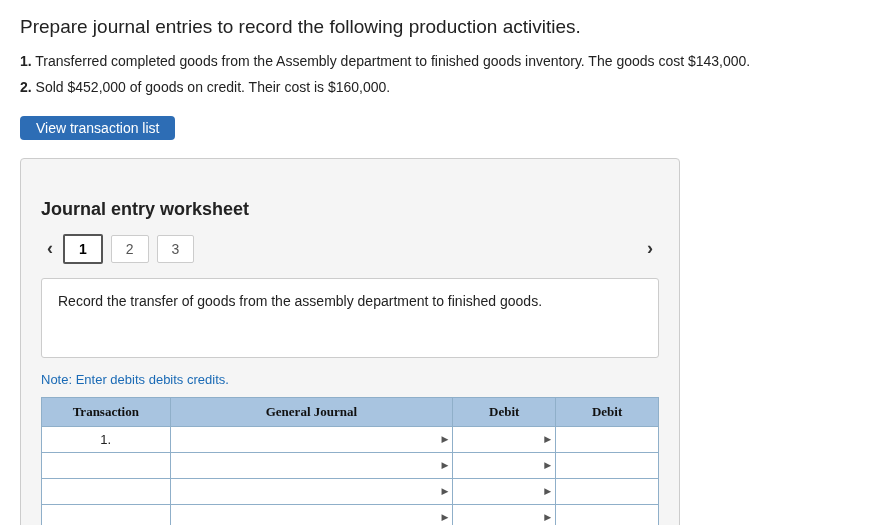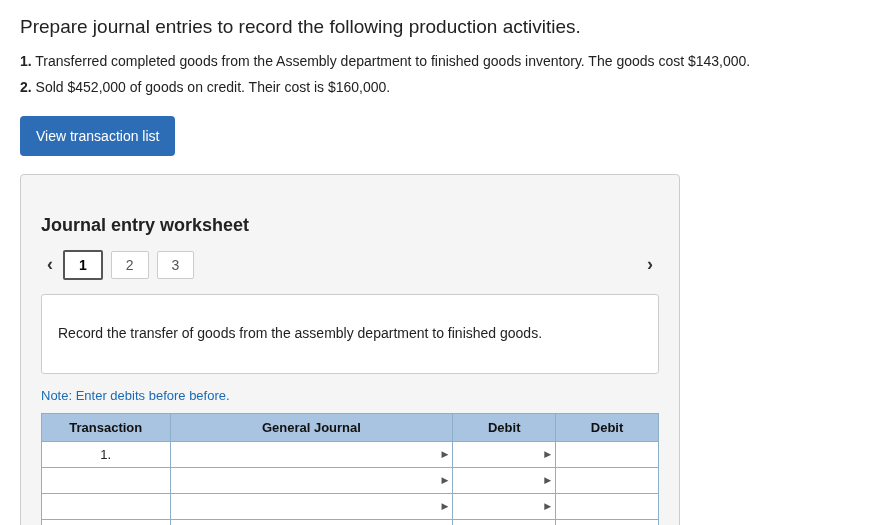--- a/index.html
+++ b/index.html
@@ -19,21 +19,21 @@
       font-size: 14px;
       line-height: 1.7;
     }
     .activities p {
       margin-bottom: 2px;
     }
     .btn-view {
       background-color: #2d6db5;
       color: #fff;
       border: none;
-      padding: 12px 16px;
+      padding: 4px 16px;
       font-size: 14px;
       border-radius: 4px;
       cursor: pointer;
       margin-bottom: 18px;
     }
 
     .worksheet-container {
       border: 1px solid #ccc;
       border-radius: 4px;
       background: #f5f5f5;
@@ -79,21 +79,21 @@
     }
     .tab-btn:not(.active) {
       border: 1px solid #ccc;
       color: #555;
     }
 
     .instruction-box {
       background: #fff;
       border: 1px solid #ccc;
       border-radius: 3px;
-      padding: 30px 16px;
+      padding: 14px 16px;
       min-height: 80px;
       margin-bottom: 14px;
       font-size: 14px;
       color: #222;
     }
 
     .note-text {
       color: #1a6ab5;
       font-size: 13px;
       margin-bottom: 10px;
@@ -101,20 +101,21 @@
 
     
     .journal-table {
       width: 100%;
       border-collapse: collapse;
       font-size: 13px;
       background: #fff;
     }
     .journal-table thead tr {
       background: #a8c4e0;
+      font-family: Liberation Serif, serif;
     }
     .journal-table thead th {
       border: 1px solid #8fafc9;
       padding: 6px 8px;
       text-align: center;
       font-weight: bold;
       color: #111;
     }
     .journal-table thead th.th-transaction {
       width: 100px;
@@ -187,21 +188,21 @@
   <div class="tab-nav">
     <button class="tab-arrow">‹</button>
     <button class="tab-btn active">1</button>
     <button class="tab-btn">2</button>
     <button class="tab-btn">3</button>
     <button class="tab-arrow" style="margin-left: auto;">›</button>
   </div>
 
   <div class="instruction-box">Record the transfer of goods from the assembly department to finished goods.</div>
 
-  <p class="note-text">Note: Enter debits before before.</p>
+  <p class="note-text">Note: Enter debits debits credits.</p>
 
   <table class="journal-table">
     <thead>
       <tr>
         <th class="th-transaction">Transaction</th>
         <th class="th-journal">General Journal</th>
         <th class="th-debit">Debit</th>
         <th class="th-credit">Debit</th>
       </tr>
     </thead>

